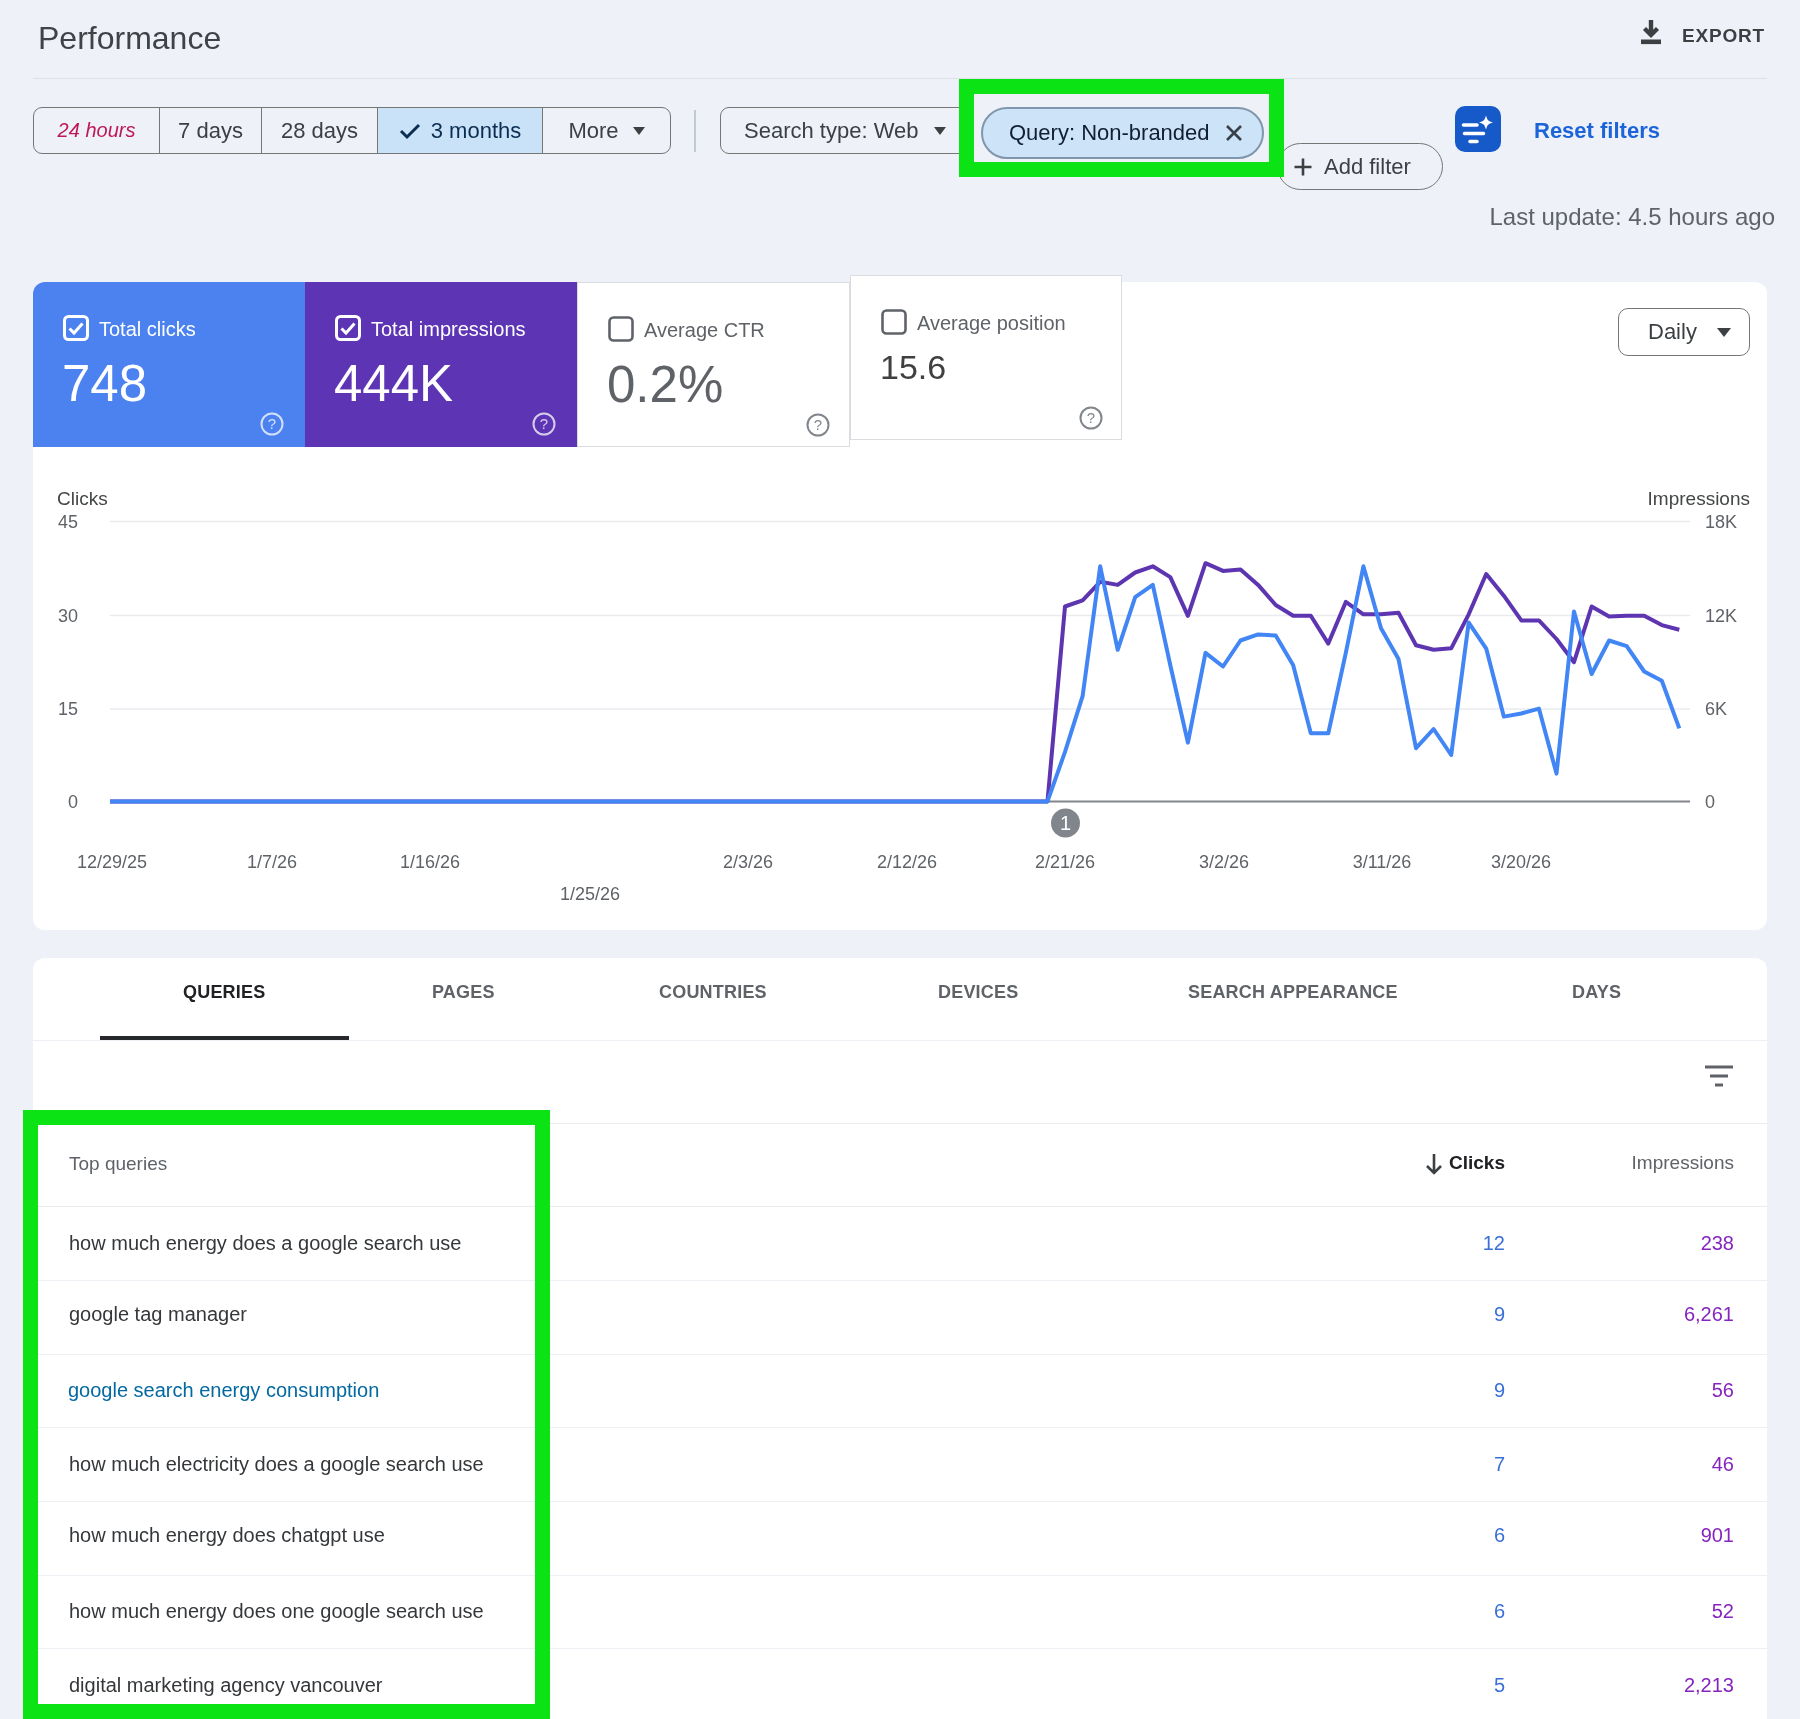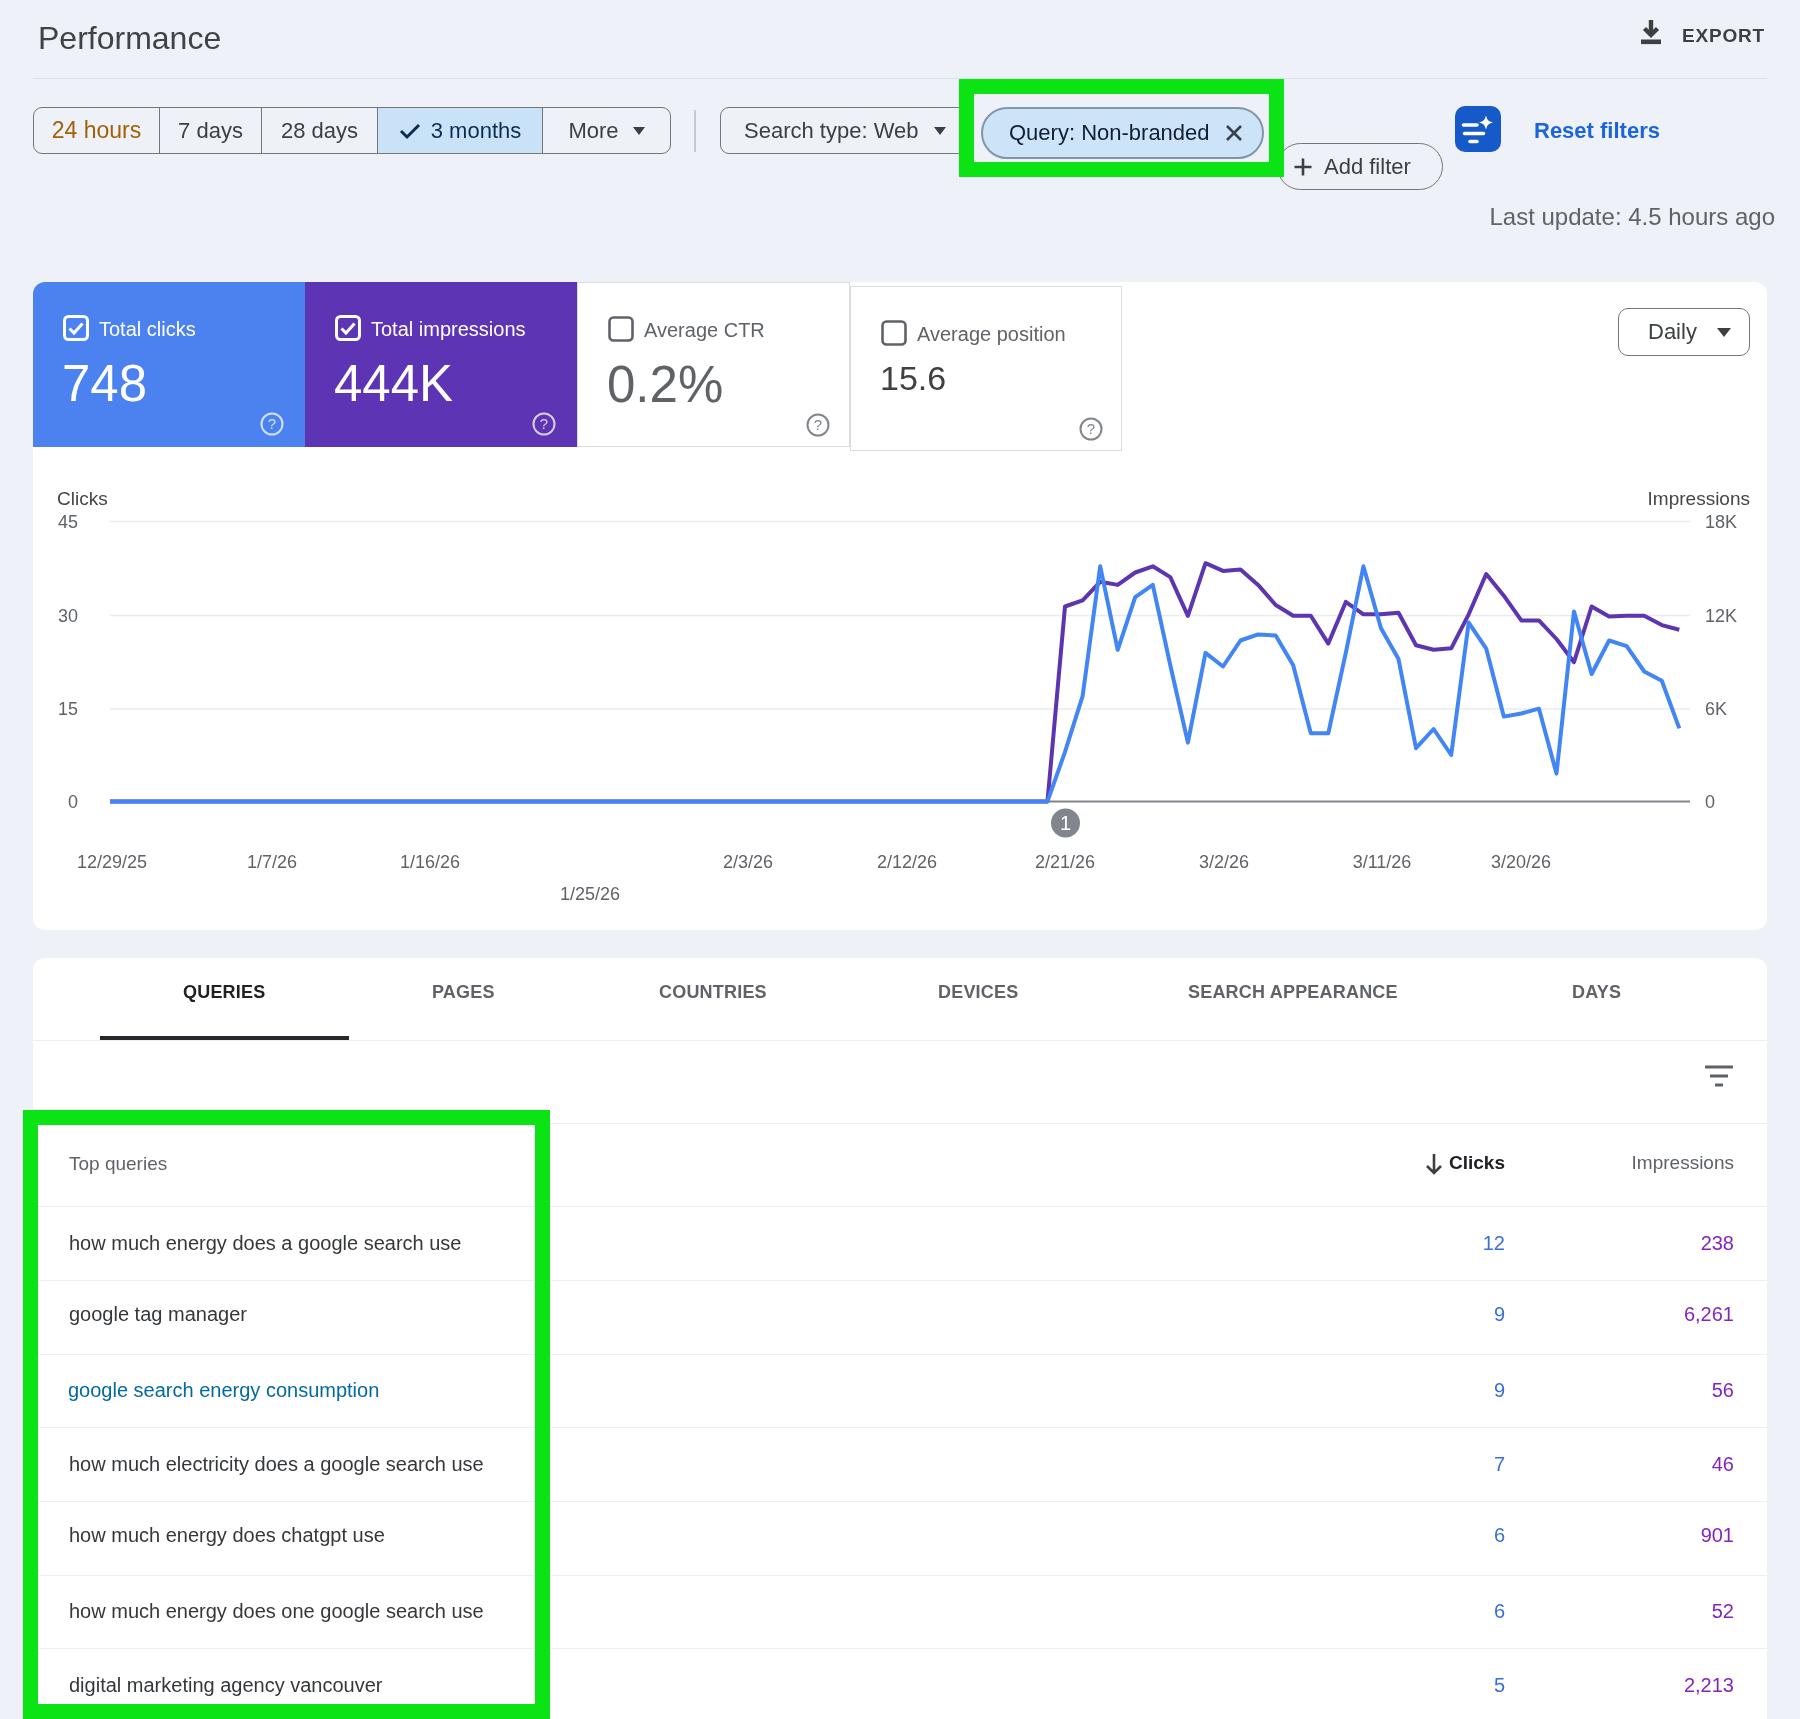--- a/index.html
+++ b/index.html
@@ -13,21 +13,21 @@
 <div class="abs" style="left:1638px;top:19px;width:26px;height:26px;">
   <svg width="26" height="26" viewBox="0 0 26 26">
     <path d="M13 1 v14 M6.5 9.5 l6.5 6.5 6.5-6.5" stroke="#3c4043" stroke-width="4.4" fill="none"></path>
     <rect x="3" y="20.5" width="20" height="4.6" fill="#3c4043"></rect>
   </svg>
 </div>
 <div class="abs" style="left:1682px;top:25px;font-size:19px;font-weight:bold;letter-spacing:0.8px;color:#3c4043;">EXPORT</div>
 <div class="abs" style="left:33px;top:78px;width:1734px;height:1px;background:#dce1e9;"></div>
 
 <div class="abs" style="left:33px;top:107px;height:47px;border:1.5px solid #747775;border-radius:9px;display:flex;align-items:stretch;overflow:hidden;">
-  <div style="width:126px;display:flex;align-items:center;justify-content:center;font-size:23px;color:#a16207;border-right:1.5px solid #747775;">24 hours</div>
+  <div style="width:126px;display:flex;align-items:center;justify-content:center;font-size:20px;color:#be185d;border-right:1.5px solid #747775;font-style:italic;">24 hours</div>
   <div style="width:102px;display:flex;align-items:center;justify-content:center;font-size:22px;color:#3c4043;border-right:1.5px solid #747775;">7 days</div>
   <div style="width:116px;display:flex;align-items:center;justify-content:center;font-size:22px;color:#3c4043;border-right:1.5px solid #747775;">28 days</div>
   <div style="width:165px;display:flex;align-items:center;justify-content:center;font-size:22px;color:#0c2d52;background:#c9e2f8;border-right:1.5px solid #747775;">
     <svg width="22" height="18" viewBox="0 0 22 18" style="margin-right:10px;">
         <path d="M2 9 l6 6 L20 3" stroke="#0c2d52" stroke-width="3" fill="none"></path>
       </svg>3 months</div>
   <div style="width:127px;display:flex;align-items:center;justify-content:center;font-size:22px;color:#3c4043;">More
     <svg width="12" height="8" viewBox="0 0 12 8" style="margin-left:14px;">
         <path d="M0 0 h12 L6 8 Z" fill="#3c4043"></path>
       </svg></div>
@@ -97,21 +97,21 @@
   <svg width="26" height="26" viewBox="0 0 26 26" style="position:absolute;left:30px;top:33px;">
     <rect x="1.5" y="1.5" width="23" height="23" rx="4" stroke="#5f6368" stroke-width="2.6" fill="none"></rect>
   </svg>
   <div style="position:absolute;left:66px;top:36px;font-size:20px;color:#5f6368;">Average CTR</div>
   <div style="position:absolute;left:29px;top:72px;font-size:51px;color:#5f6368;">0.2%</div>
   <svg width="24" height="24" viewBox="0 0 24 24" style="position:absolute;left:228px;top:130px;">
     <circle cx="12" cy="12" r="10.5" stroke="#80868b" stroke-width="2" fill="none"></circle>
     <text x="12" y="17" font-size="15" fill="#80868b" text-anchor="middle" font-family="Liberation Sans">?</text>
   </svg>
 </div>
-<div class="abs" style="left:850px;top:286px;width:272px;height:165px;background:#fff;border:1px solid #dadce0;">
+<div class="abs" style="left:850px;top:275px;width:272px;height:165px;background:#fff;border:1px solid #dadce0;">
   <svg width="26" height="26" viewBox="0 0 26 26" style="position:absolute;left:30px;top:33px;">
     <rect x="1.5" y="1.5" width="23" height="23" rx="4" stroke="#5f6368" stroke-width="2.6" fill="none"></rect>
   </svg>
   <div style="position:absolute;left:66px;top:36px;font-size:20px;color:#5f6368;">Average position</div>
   <div style="position:absolute;left:29px;top:72px;font-size:34px;color:#404040;">15.6</div>
   <svg width="24" height="24" viewBox="0 0 24 24" style="position:absolute;left:228px;top:130px;">
     <circle cx="12" cy="12" r="10.5" stroke="#80868b" stroke-width="2" fill="none"></circle>
     <text x="12" y="17" font-size="15" fill="#80868b" text-anchor="middle" font-family="Liberation Sans">?</text>
   </svg>
 </div>

